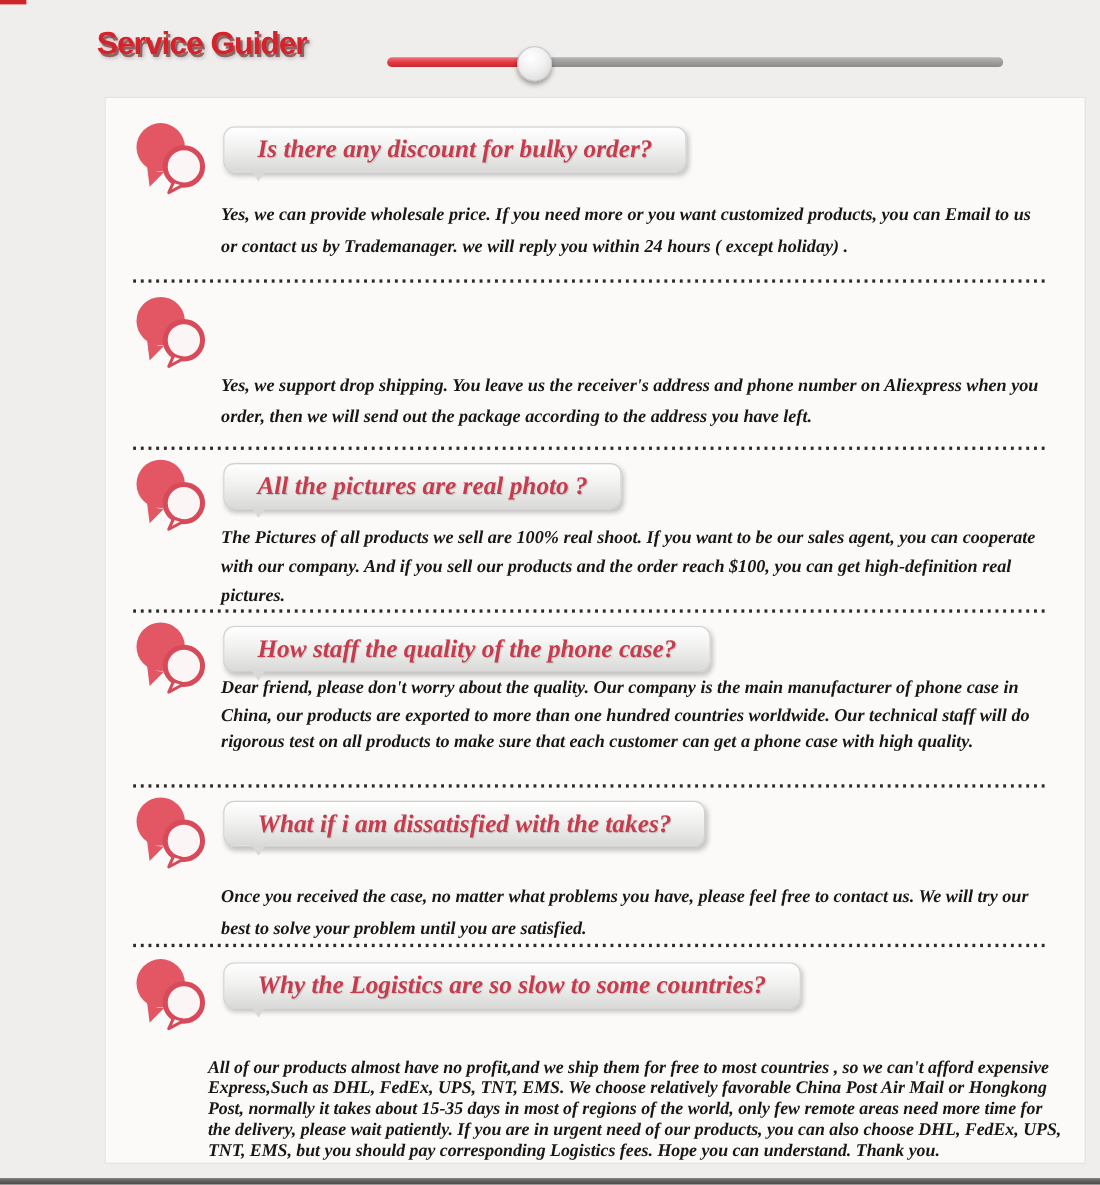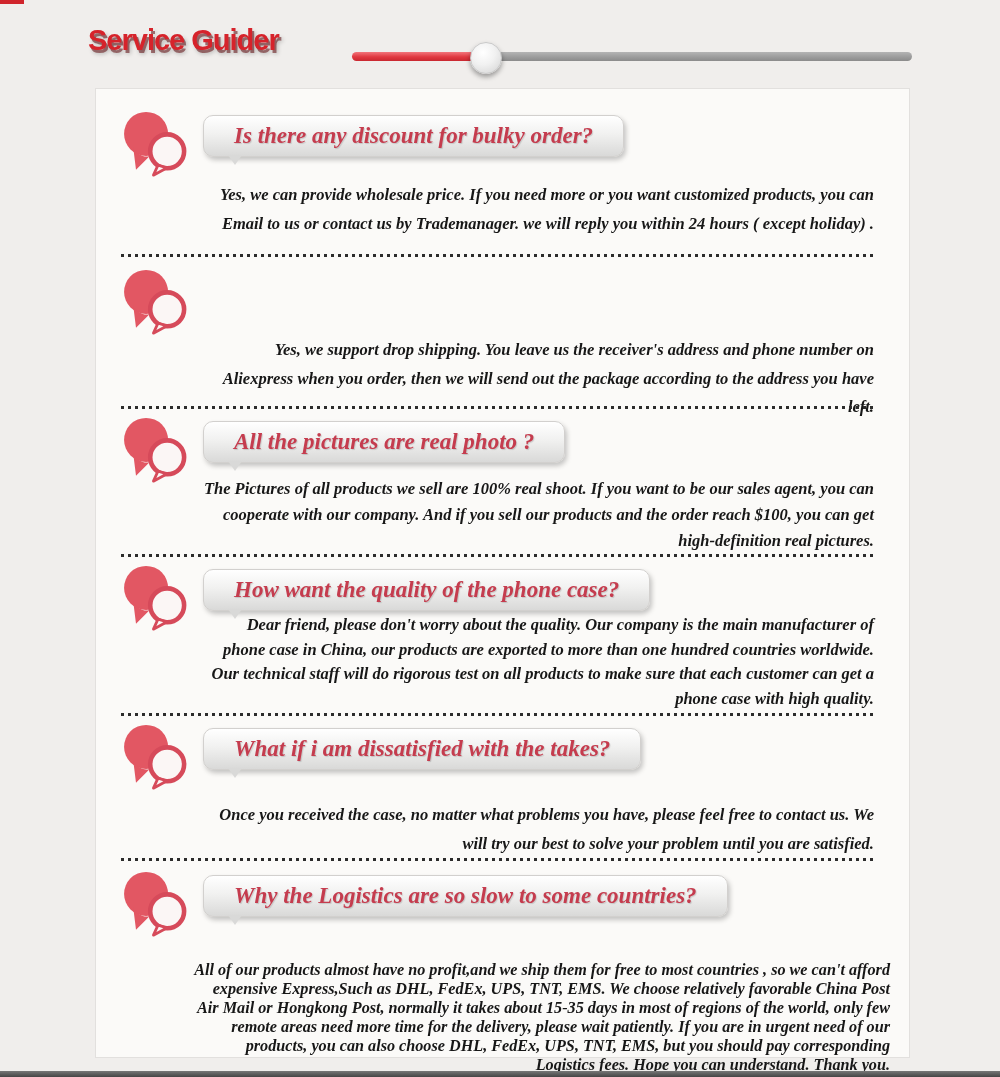--- a/index.html
+++ b/index.html
@@ -34,21 +34,21 @@
   }
   .slider-knob{
     position:absolute;left:470px;top:42px;width:30px;height:30px;
     border-radius:50%;
     background:radial-gradient(circle at 40% 32%,#ffffff 0%,#f1f1f1 45%,#d2d2d2 100%);
     box-shadow:0 3px 5px rgba(0,0,0,.35);
     border:1px solid #c9c9c9;
   }
   
   .panel{
-    position:absolute;left:95px;top:88px;width:815px;height:970px;
+    position:absolute;left:95px;top:88px;width:892px;height:970px;
     background:#fbfaf8;
     border:1px solid #e2e0de;
     box-sizing:border-box;
     padding-left:48px;
   }
   .faq-section{position:absolute;left:25px;right:35px;}
   .s1{top:22px;}.s2{top:180px;}.s3{top:328px;}.s4{top:476px;}.s5{top:635px;}.s6{top:782px;}
 
   .qrow{position:relative;height:58px;}
   .bubble-icon{position:absolute;left:0;top:0;width:74px;height:66px;}
@@ -73,21 +73,20 @@
   .qtext{
     font-style:italic;font-weight:700;
     font-size:23px;color:#c53c4e;
     text-shadow:1px 1px 1px rgba(0,0,0,.15);
   }
   .answer{
     position:absolute;left:80px;right:0;
     font-style:italic;font-weight:700;
     font-size:16.5px;line-height:28.5px;
     color:#171717;
-    text-align:right;
   }
   .a1{top:70px;}
   .a2{top:67px;}
   .a3{top:59px;line-height:26px;}
   .a4{top:48px;line-height:24.5px;}
   .a5{top:77px;}
   .a6{top:42px;left:68px;right:-16px;font-size:16.2px;line-height:19px;margin-top:48px;}
   .sep{
     position:absolute;left:0;right:0;height:3px;
     background-image:repeating-linear-gradient(90deg,#2c2c2c 0 3px,transparent 3px 7px);
@@ -168,21 +167,21 @@
       <div class="qrow">
         <div class="bubble-icon">
           <svg viewBox="0 0 80 72" width="74" height="66">
             <circle cx="27" cy="25" r="24" fill="#e25763"></circle>
             <path d="M13,40 C18,48 25,51 31,49 L16,64 Z" fill="#e25763"></path>
             <circle cx="50" cy="44" r="18.5" fill="#fbf6f5" stroke="#d64a5a" stroke-width="5"></circle>
             <path d="M40,59 L35,70 L50,62 Z" fill="#fbf6f5" stroke="#d64a5a" stroke-width="3" stroke-linejoin="round"></path>
           </svg>
         </div>
         <div class="qbar">
-          <span class="qtext">How want the quality of the phone case?</span>
+          <span class="qtext">How staff the quality of the phone case?</span>
         </div>
       </div>
       <div class="answer a4">Dear friend, please don't worry about the quality. Our company is the main manufacturer of phone case in China, our products are exported to more than one hundred countries worldwide. Our technical staff will do rigorous test on all products to make sure that each customer can get a phone case with high quality.</div>
       <div class="sep sep4"></div>
     </div>
 
     <div class="faq-section s5">
       <div class="qrow">
         <div class="bubble-icon">
           <svg viewBox="0 0 80 72" width="74" height="66">

